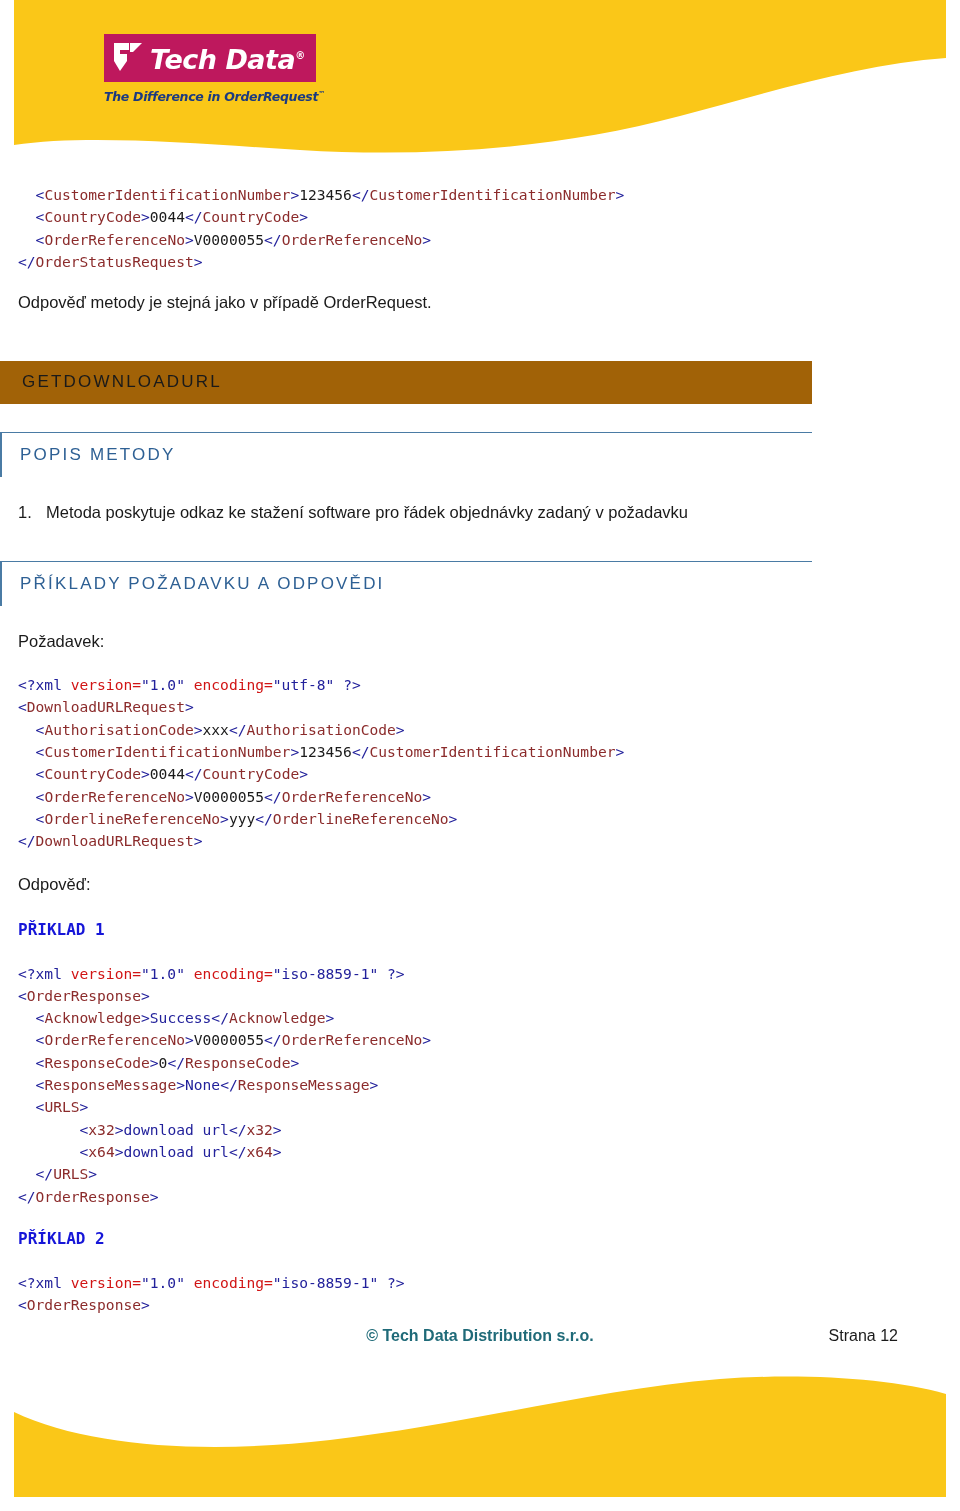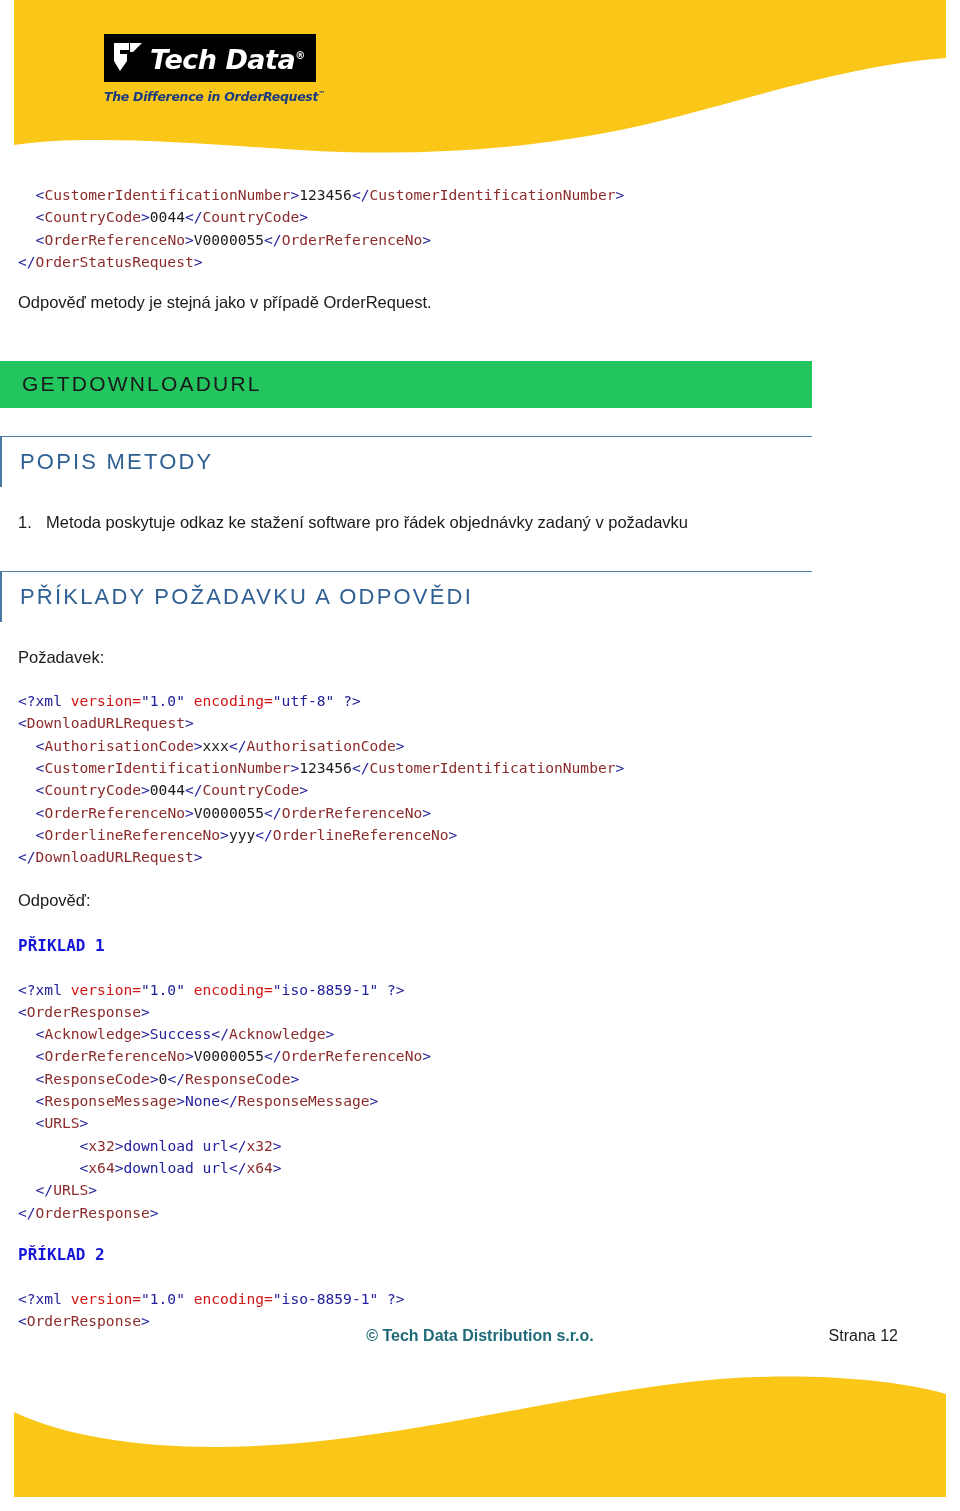--- a/index.html
+++ b/index.html
@@ -26,21 +26,21 @@
   }
   .header-band svg { display: block; }
 
   .logo-block {
     position: absolute;
     left: 104px;
     top: 34px;
     width: 212px;
   }
   .logo-box {
-    background: #000000;
+    background: #be185d;
     padding: 7px 10px 8px 9px;
     display: flex;
     align-items: center;
     gap: 7px;
     box-sizing: border-box;
     width: 212px;
   }
   .logo-mark {
     width: 30px;
     height: 31px;
@@ -104,32 +104,32 @@
   .para {
     font-family: "Liberation Sans", sans-serif;
     font-size: 16.5px;
     line-height: 22px;
     color: #1a1a1a;
     margin: 0;
   }
 
   
   .band-title {
-    background: #22c55e;
-    color: #1a1a1a;
-    font-size: 21px;
+    background: #a16207;
+    color: #1a1a1a;
+    font-size: 17px;
     letter-spacing: 2.2px;
     padding: 11px 0 12px 22px;
     box-sizing: border-box;
   }
   .rule-title {
     border-top: 1.5px solid #4a7ba4;
     border-left: 2.5px solid #4a7ba4;
     color: #2e6094;
-    font-size: 22px;
+    font-size: 17px;
     letter-spacing: 2.2px;
     padding: 12px 0 12px 18px;
     box-sizing: border-box;
   }
 
   .list-row {
     display: flex;
     font-family: "Liberation Sans", sans-serif;
     font-size: 16.5px;
     line-height: 22px;

